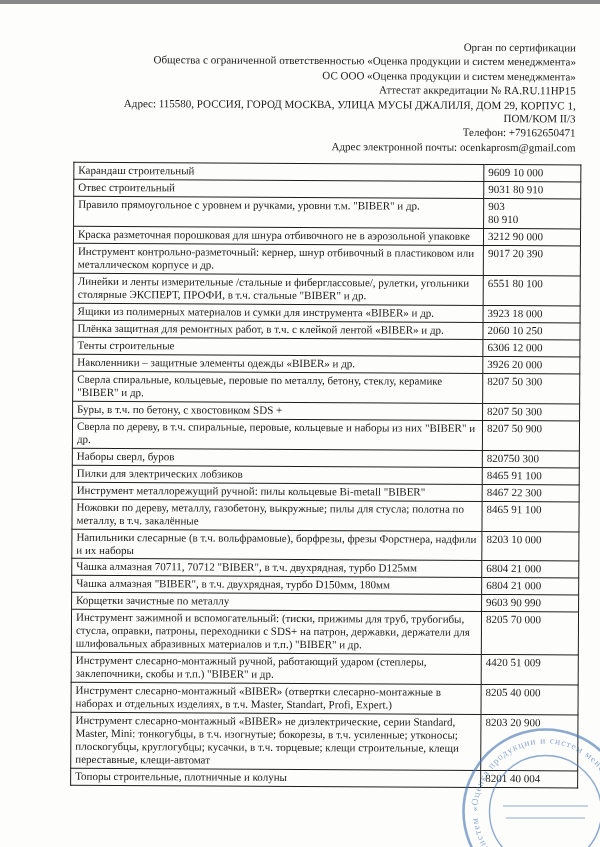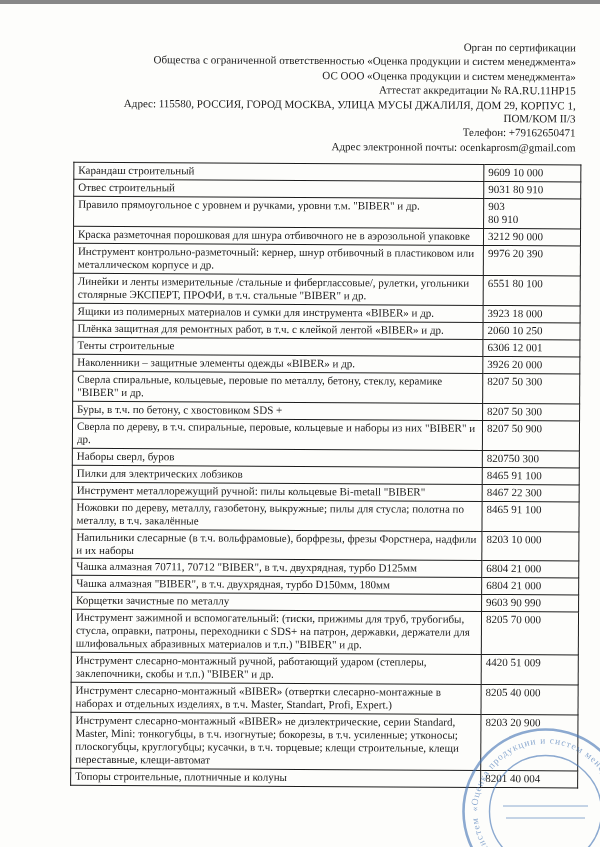--- a/index.html
+++ b/index.html
@@ -78,37 +78,37 @@
             <td class="desc">Правило прямоугольное с уровнем и ручками, уровни т.м. "BIBER" и др.</td>
             <td class="code">903
 80 910</td>
           </tr>
           <tr>
             <td class="desc">Краска разметочная порошковая для шнура отбивочного не в аэрозольной упаковке</td>
             <td class="code">3212 90 000</td>
           </tr>
           <tr>
             <td class="desc">Инструмент контрольно-разметочный: кернер, шнур отбивочный в пластиковом или металлическом корпусе и др.</td>
-            <td class="code">9976 20 390</td>
+            <td class="code">9017 20 390</td>
           </tr>
           <tr>
             <td class="desc">Линейки и ленты измерительные /стальные и фиберглассовые/, рулетки, угольники столярные ЭКСПЕРТ, ПРОФИ, в т.ч. стальные "BIBER" и др.</td>
             <td class="code">6551 80 100</td>
           </tr>
           <tr>
             <td class="desc">Ящики из полимерных материалов и сумки для инструмента «BIBER» и др.</td>
             <td class="code">3923 18 000</td>
           </tr>
           <tr>
             <td class="desc">Плёнка защитная для ремонтных работ, в т.ч. с клейкой лентой «BIBER» и др.</td>
             <td class="code">2060 10 250</td>
           </tr>
           <tr>
             <td class="desc">Тенты строительные</td>
-            <td class="code">6306 12 001</td>
+            <td class="code">6306 12 000</td>
           </tr>
           <tr>
             <td class="desc">Наколенники – защитные элементы одежды «BIBER» и др.</td>
             <td class="code">3926 20 000</td>
           </tr>
           <tr>
             <td class="desc">Сверла спиральные, кольцевые, перовые по металлу, бетону, стеклу, керамике "BIBER" и др.</td>
             <td class="code">8207 50 300</td>
           </tr>
           <tr>

